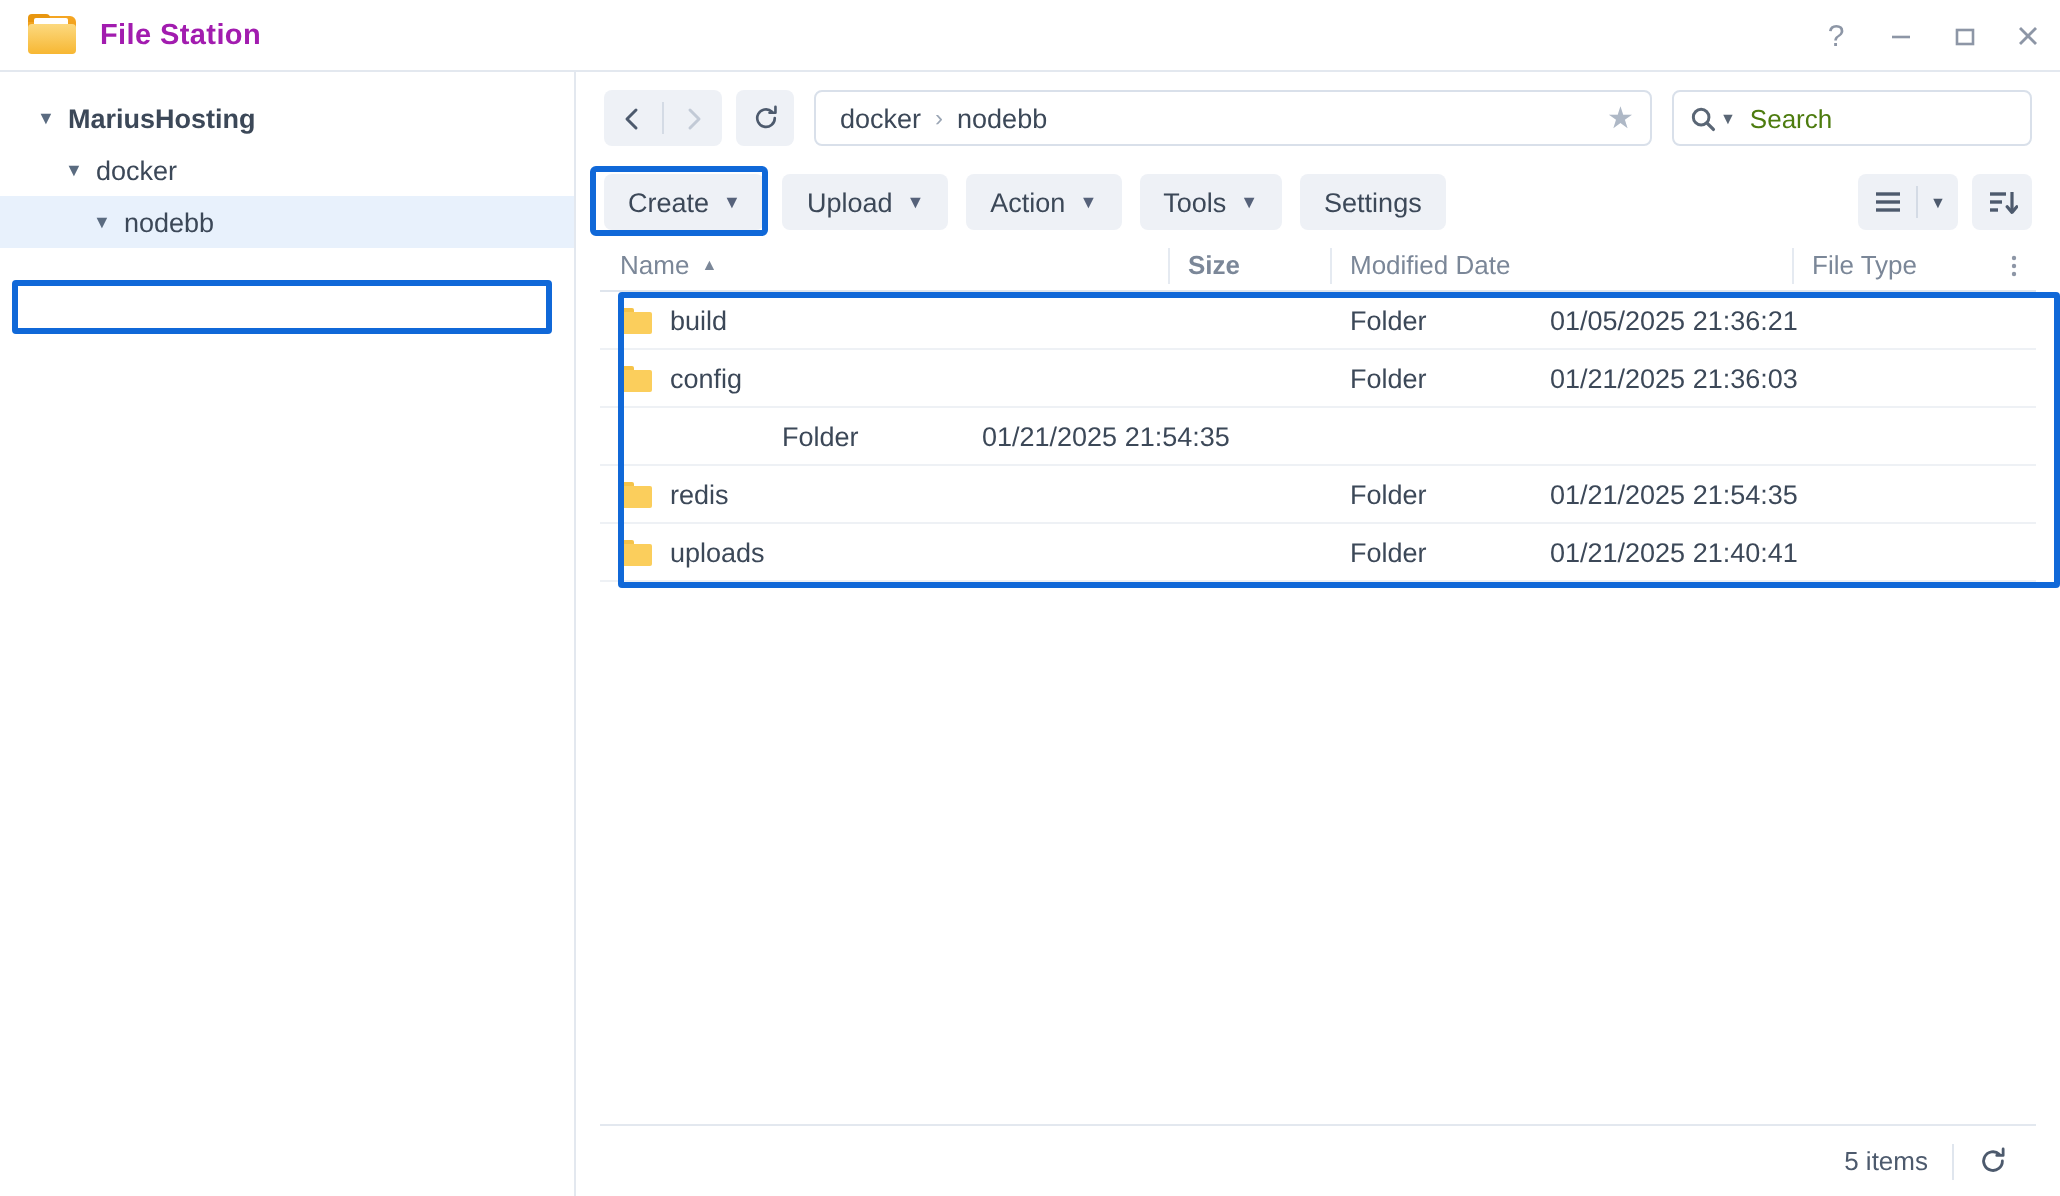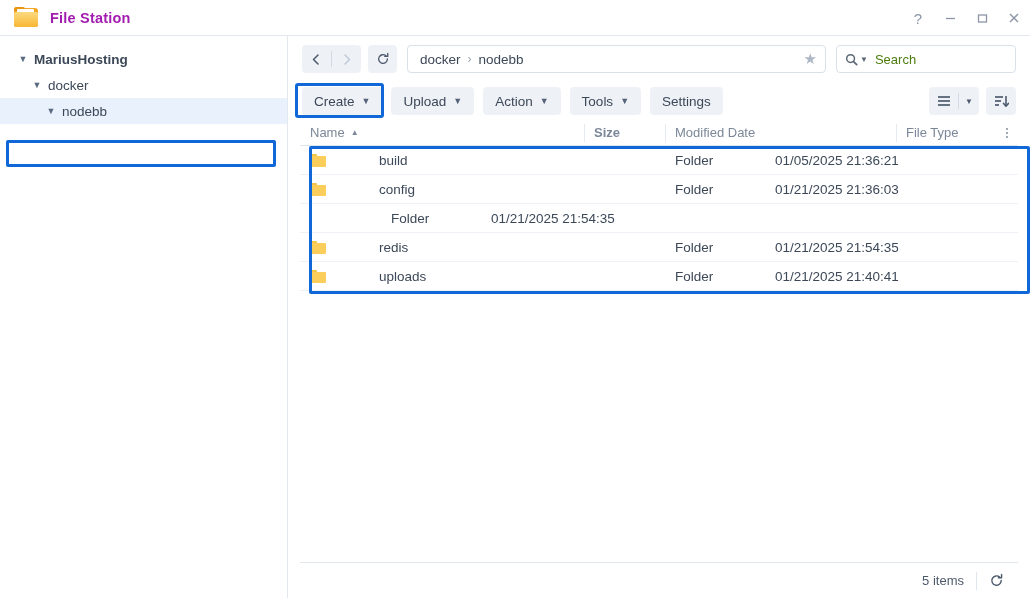--- a/index.html
+++ b/index.html
@@ -169,21 +169,21 @@
   .th-menu{ width:22px; display:flex; align-items:center; justify-content:center; }
   .sort-asc{ margin-left:6px; font-size:8px; color:#7b8798; }
 
   .rows{ position:relative; }
   .row{
     display:flex; align-items:center; height:29px;
     border-bottom:1px solid #eef1f5;
     font-size:13.5px; color:#3c4858;
   }
   .cell{ padding-left:10px; display:flex; align-items:center; }
-  .c-name{ width:284px;gap:44px; }
+  .c-name{ width:284px; }
   .c-size{ width:81px; }
   .c-type{ width:100px; }
   .c-date{ flex:1; }
   .f-icon{
     width:16px; height:13px; margin-right:9px; position:relative; flex:none;
   }
   .f-icon .tab{
     position:absolute; left:0; top:0; width:7px; height:3px;
     background:#f5c349; border-radius:1px 1px 0 0;
   }

